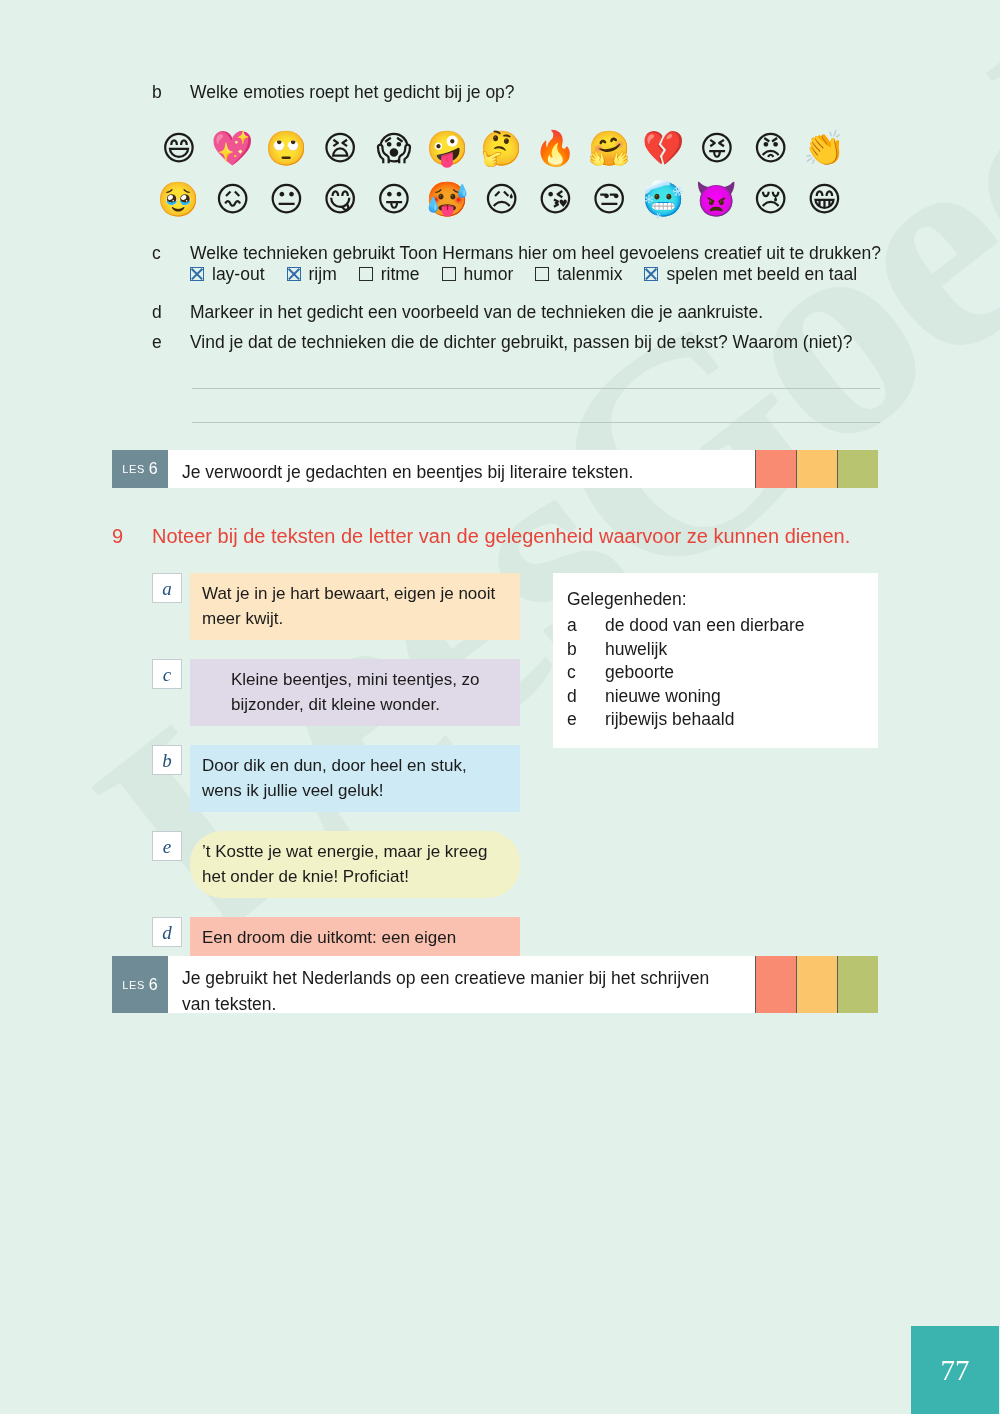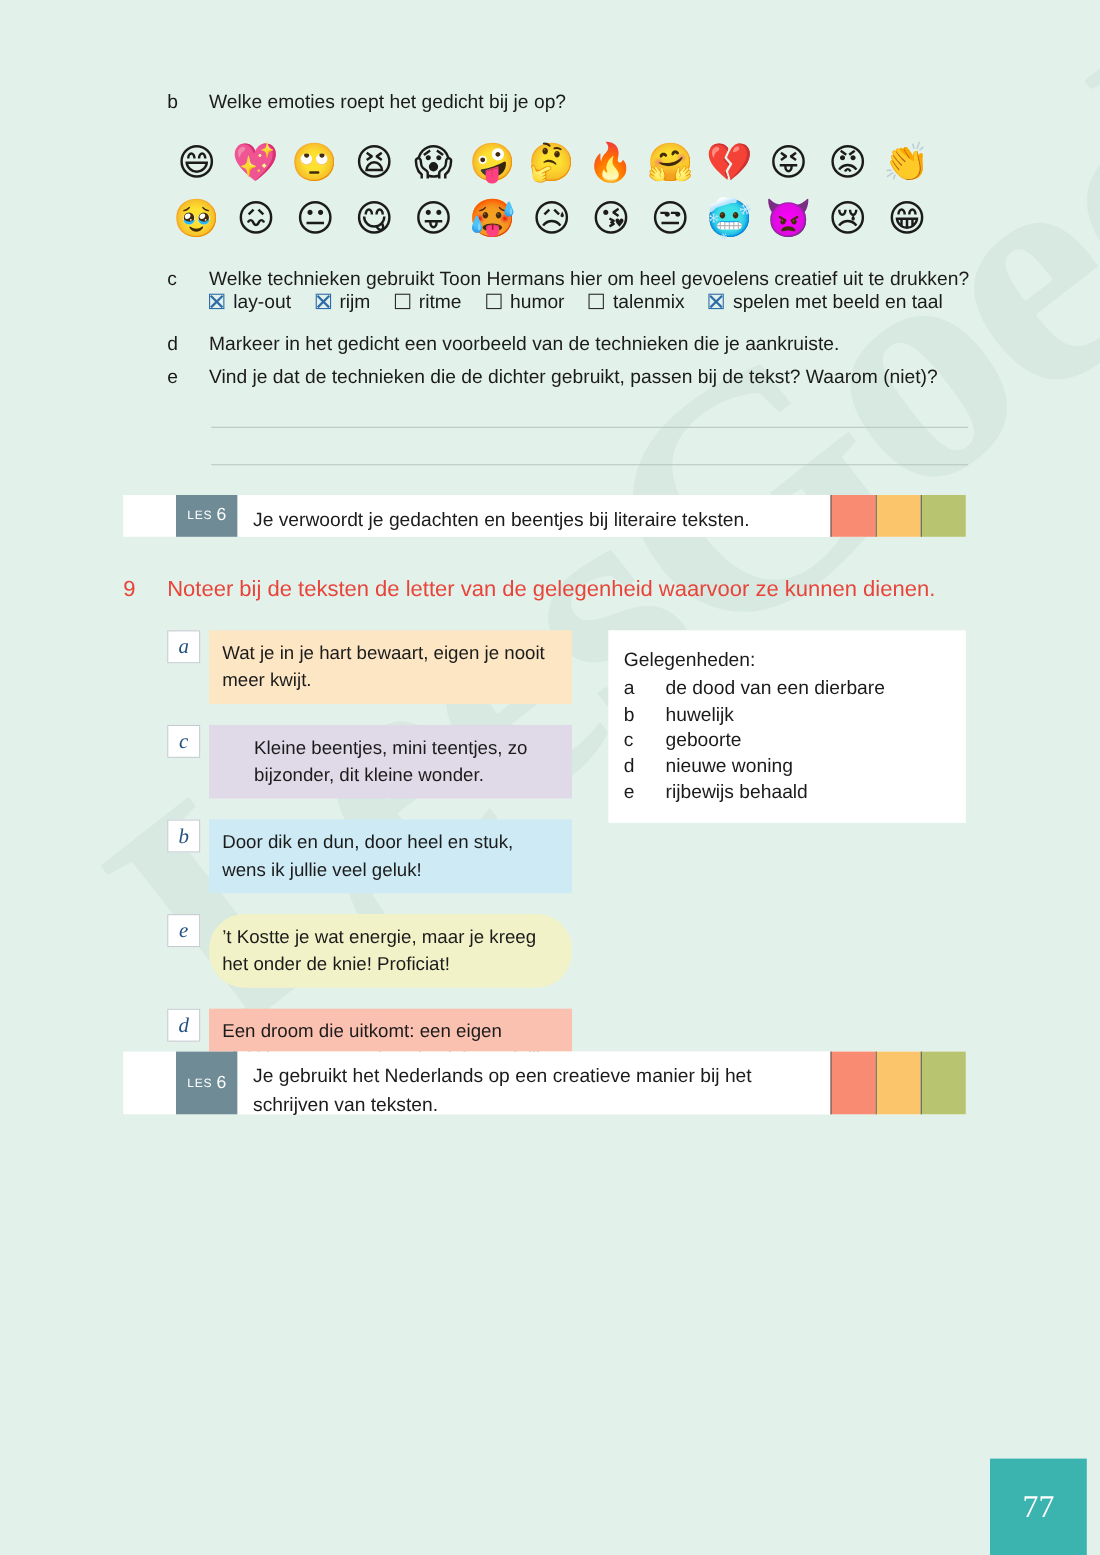--- a/index.html
+++ b/index.html
@@ -142,21 +142,20 @@
   }
 
   
   .goal-bar {
     position: absolute;
     left: 112px;
     width: 766px;
     display: flex;
     background: #ffffff;
     box-sizing: border-box;
-    padding-left: 48px;
   }
   .goal-label {
     flex: 0 0 56px;
     background: #6e8b96;
     color: #ffffff;
     display: flex;
     align-items: center;
     justify-content: center;
     gap: 4px;
     box-sizing: border-box;
@@ -274,21 +273,21 @@
     flex: 0 0 38px;
     color: #1b1b1b;
   }
   #legend .legend-val {
     color: #1b1b1b;
   }
 
   
   #page-number {
     position: absolute;
-    right: 12px;
+    right: 1px;
     bottom: 0;
     width: 88px;
     height: 88px;
     background: #3bb3ae;
     color: #ffffff;
     display: flex;
     align-items: center;
     justify-content: center;
     font-size: 29px;
     font-family: "Liberation Serif", serif;

